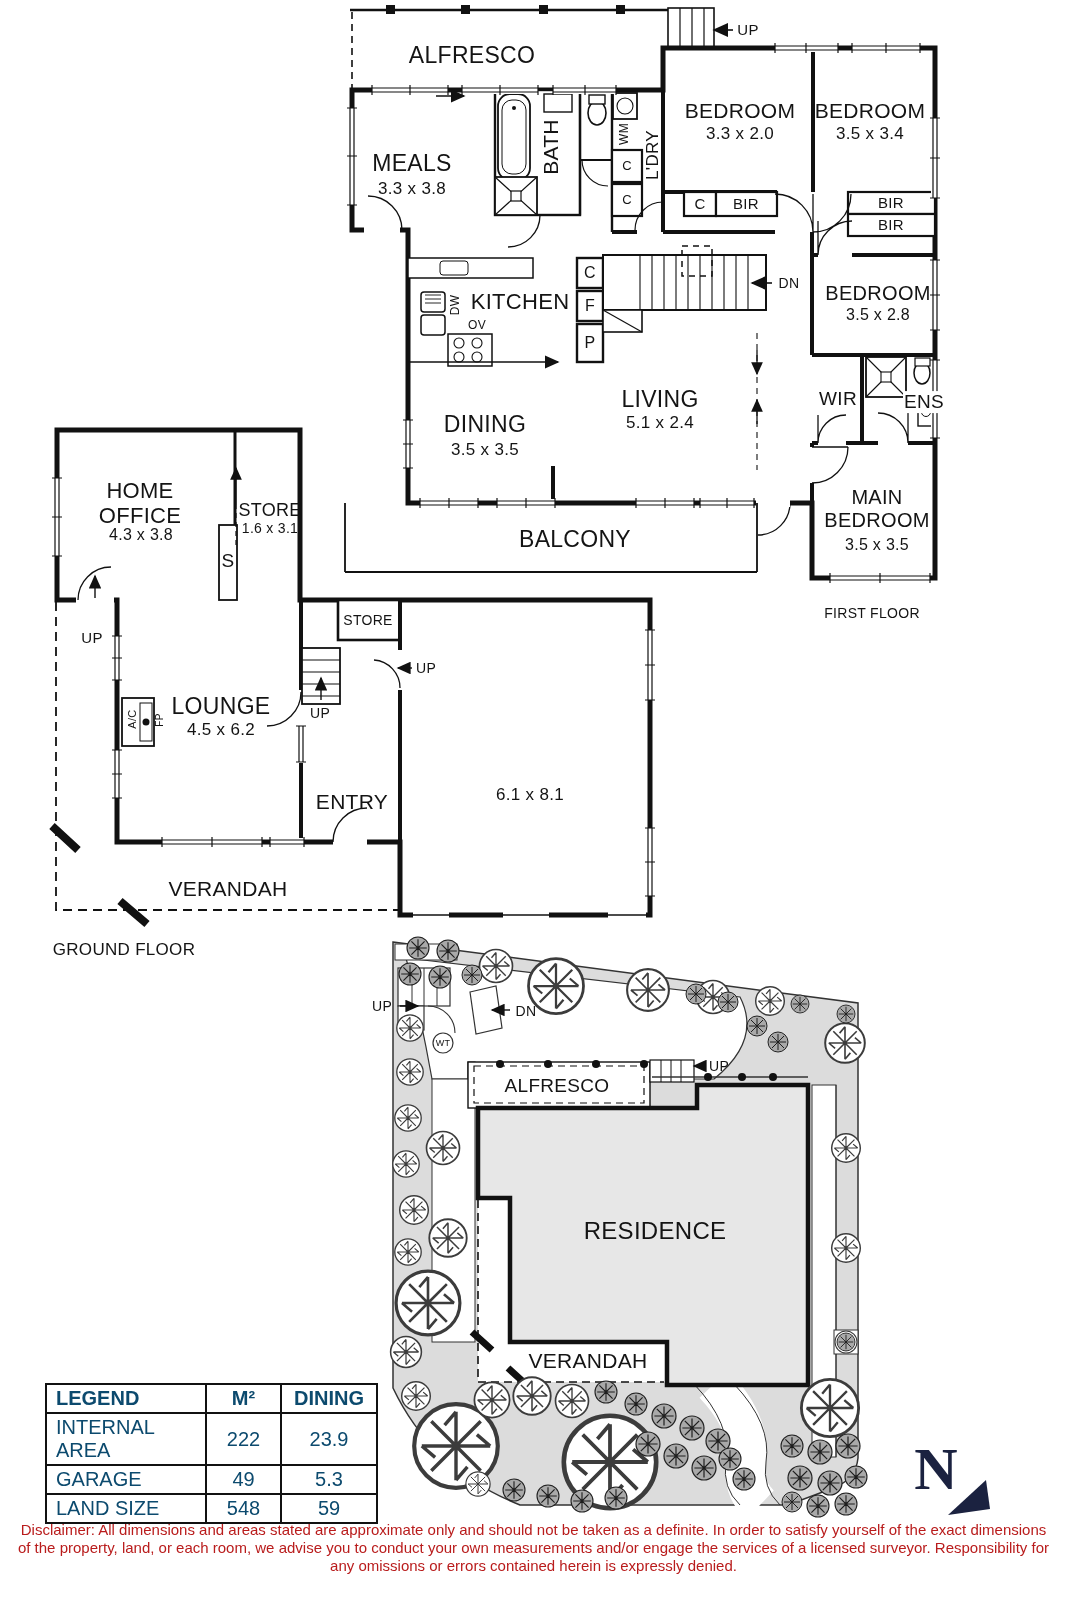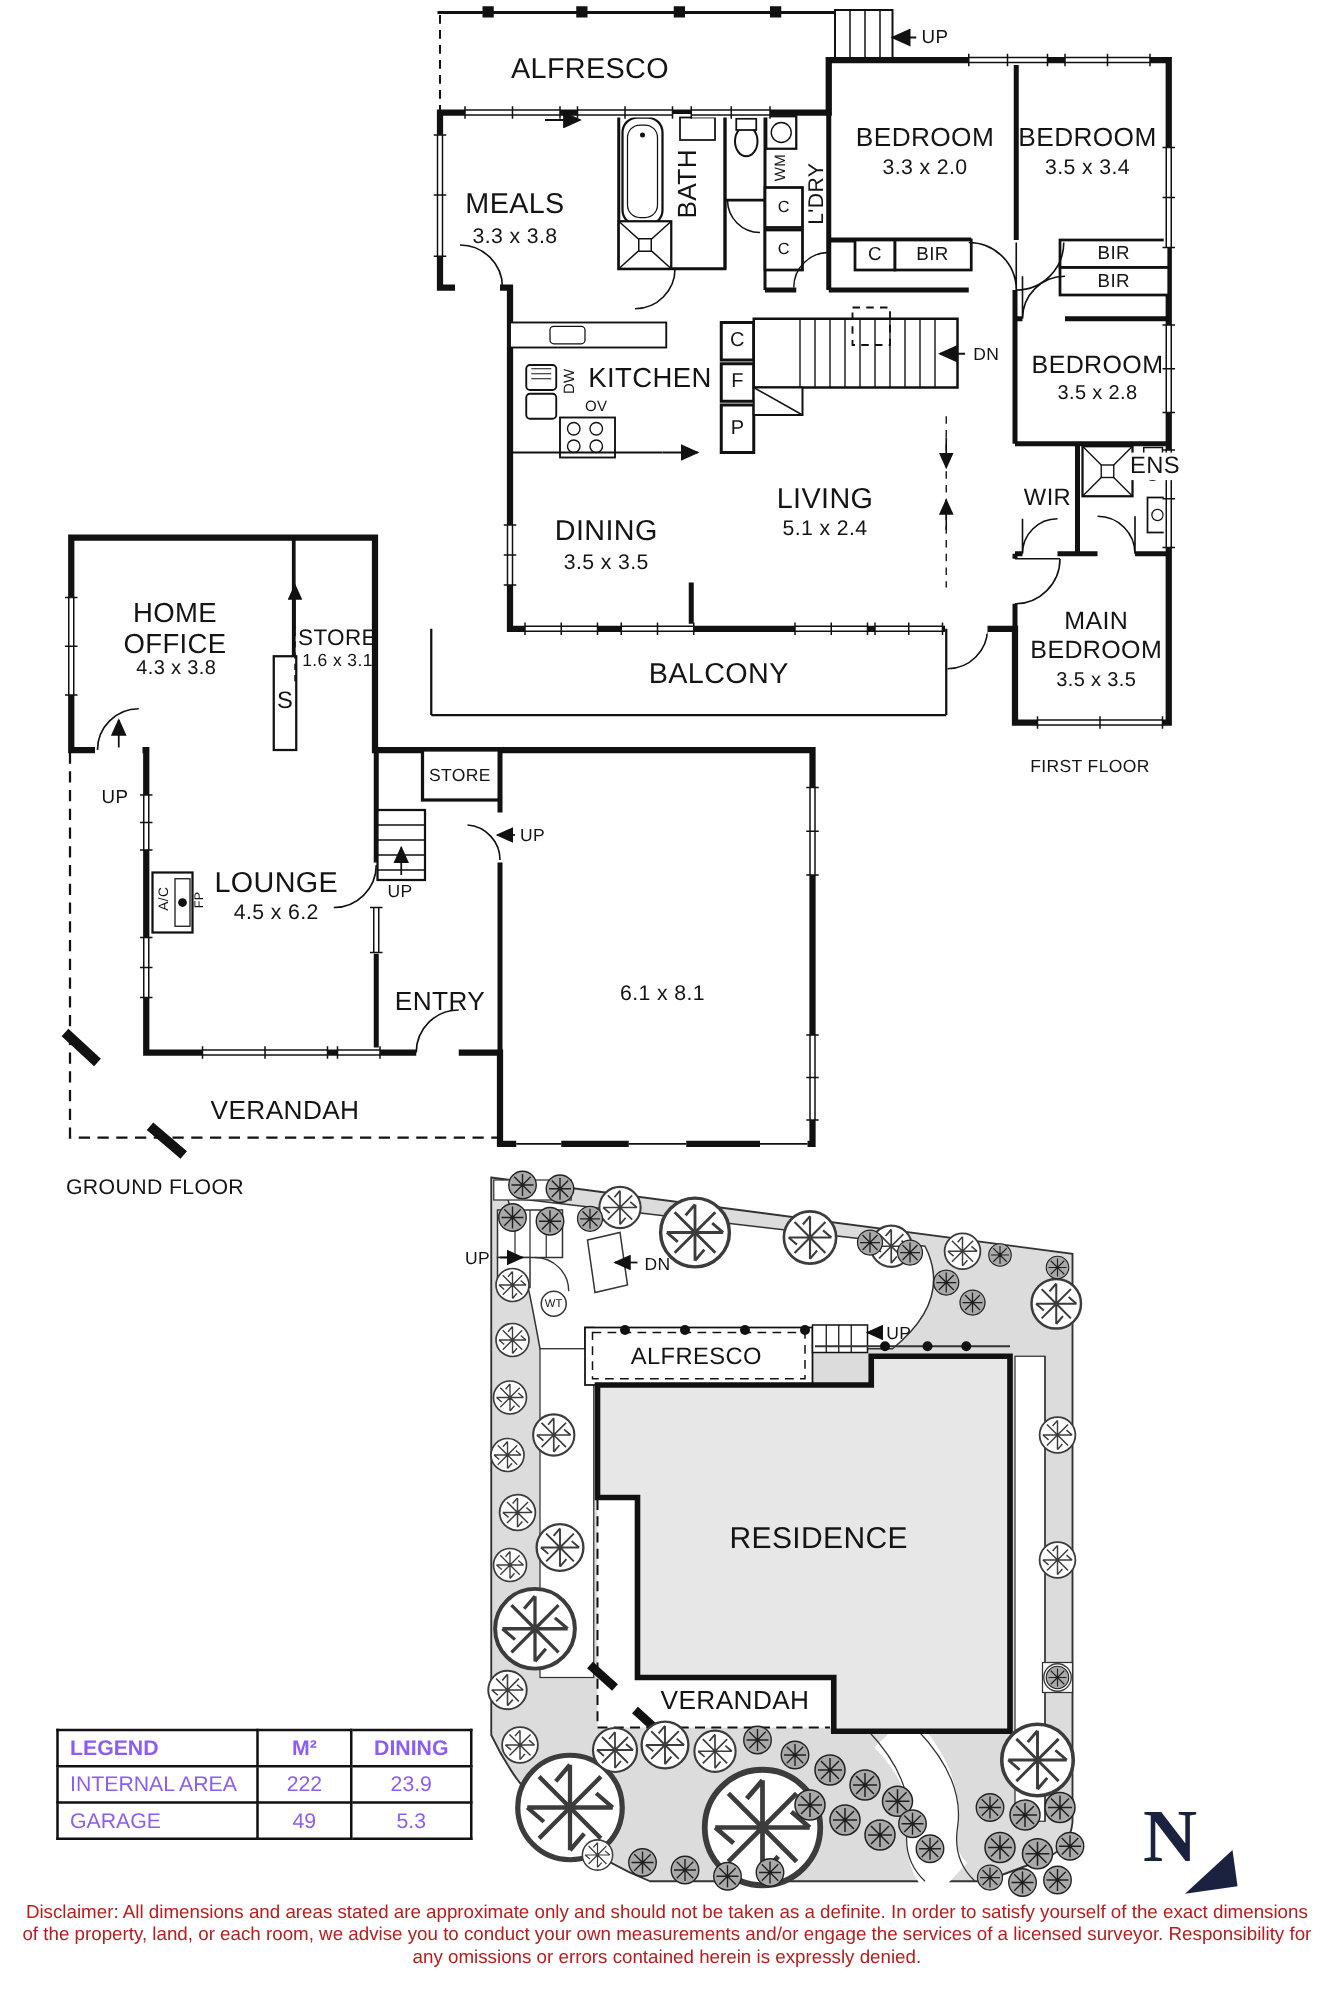--- a/index.html
+++ b/index.html
@@ -4,21 +4,21 @@
 <style>
   html,body{margin:0;padding:0;background:#fff}
   #page{position:relative;width:1067px;height:1600px;background:#fff;overflow:hidden;
         font-family:"Liberation Sans",sans-serif;color:#141414}
   #plan-svg{position:absolute;left:0;top:0}
   .lbl{position:absolute;transform:translate(-50%,-50%);white-space:nowrap;text-align:center;
        line-height:1.15;letter-spacing:.3px;color:#141414}
   .vert{transform:translate(-50%,-50%) rotate(-90deg)}
   .wrap{white-space:normal}
   .legend{position:absolute;left:45px;top:1383px;border-collapse:collapse;background:#fff}
-  .legend th,.legend td{border:2.4px solid #111;font-size:17px;padding:2px 9px;height:23px;color:#8b5cf6}
+  .legend th,.legend td{border:2.4px solid #111;font-size:20px;padding:2px 9px;height:23px;color:#0c4a6e}
   .legend th{font-weight:bold}
   .legend .l{text-align:left}
   .legend .c{text-align:center}
   .col-name{width:140px}.col-m2{width:55px}.col-sq{width:76px}
   .disc{position:absolute;left:13px;top:1521px;width:1041px;font-size:15px;line-height:1.2;
         text-align:center;color:#b91c1c}
 </style>
 </head>
 <body>
 
@@ -357,21 +357,21 @@
 <div class="lbl" style="left:590px;top:306px;font-size:16px">F</div>
 <div class="lbl" style="left:590px;top:343px;font-size:16px">P</div>
 <div class="lbl" style="left:789px;top:283px;font-size:14px">DN</div>
 <div class="lbl" style="left:878px;top:293px;font-size:20px">BEDROOM</div>
 <div class="lbl" style="left:878px;top:315px;font-size:16px">3.5 x 2.8</div>
 <div class="lbl" style="left:485px;top:424px;font-size:23px">DINING</div>
 <div class="lbl" style="left:485px;top:450px;font-size:17px">3.5 x 3.5</div>
 <div class="lbl" style="left:660px;top:399px;font-size:23px">LIVING</div>
 <div class="lbl" style="left:660px;top:423px;font-size:17px">5.1 x 2.4</div>
 <div class="lbl" style="left:838px;top:399px;font-size:19px">WIR</div>
-<div class="lbl" style="left:924px;top:373px;font-size:19px;background:#fff;padding:0 1px">ENS</div>
+<div class="lbl" style="left:924px;top:402px;font-size:19px;background:#fff;padding:0 1px">ENS</div>
 <div class="lbl" style="left:575px;top:539px;font-size:23px">BALCONY</div>
 <div class="lbl wrap" style="left:877px;top:509px;width:150px;font-size:20px">MAIN BEDROOM</div>
 <div class="lbl" style="left:877px;top:545px;font-size:16px">3.5 x 3.5</div>
 <div class="lbl" style="left:872px;top:613px;font-size:14px">FIRST FLOOR</div>
 
 <div class="lbl wrap" style="left:140px;top:503px;width:110px;font-size:22px">HOME OFFICE</div>
 <div class="lbl" style="left:141px;top:535px;font-size:16px">4.3 x 3.8</div>
 <div class="lbl" style="left:270px;top:510px;font-size:18px">STORE</div>
 <div class="lbl" style="left:270px;top:528px;font-size:14px">1.6 x 3.1</div>
 <div class="lbl" style="left:228px;top:561px;font-size:19px">S</div>
@@ -406,18 +406,23 @@
   <tr>
     <td class="l">INTERNAL AREA</td>
     <td class="c">222</td>
     <td class="c">23.9</td>
   </tr>
   <tr>
     <td class="l">GARAGE</td>
     <td class="c">49</td>
     <td class="c">5.3</td>
   </tr>
+  <tr>
+    <td class="l">LAND SIZE</td>
+    <td class="c">548</td>
+    <td class="c">59</td>
+  </tr>
 </tbody>
     </table>
 
 <div class="disc">Disclaimer: All dimensions and areas stated are approximate only and should not be taken as a definite. In order to satisfy yourself of the exact dimensions of the property, land, or each room, we advise you to conduct your own measurements and/or engage the services of a licensed surveyor. Responsibility for any omissions or errors contained herein is expressly denied.</div>
 
 </div>
 
 </body></html>

